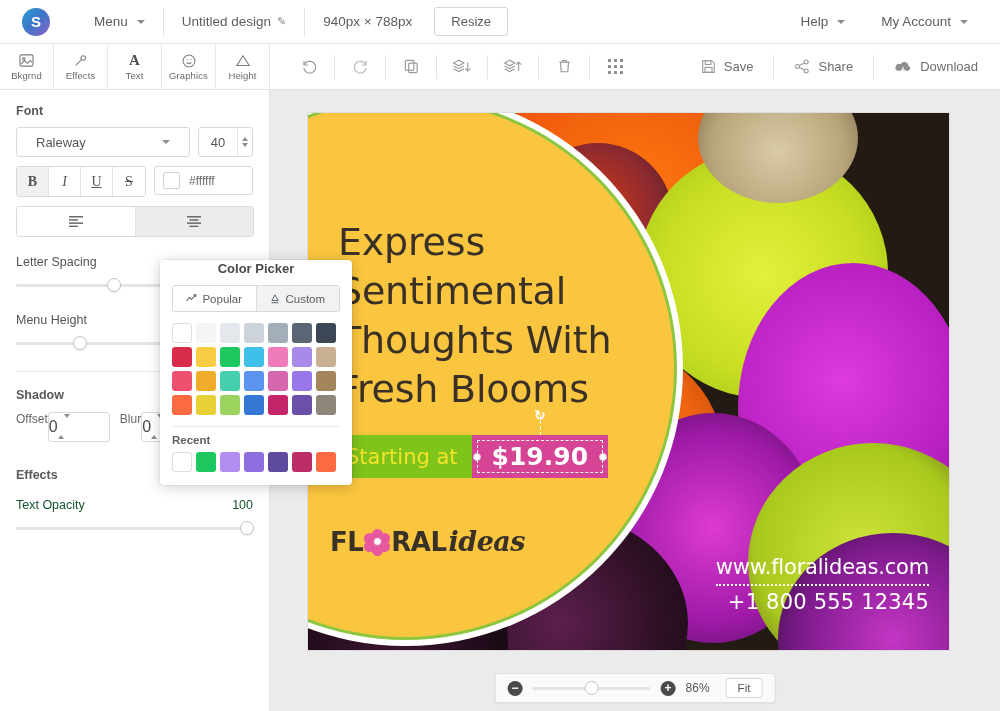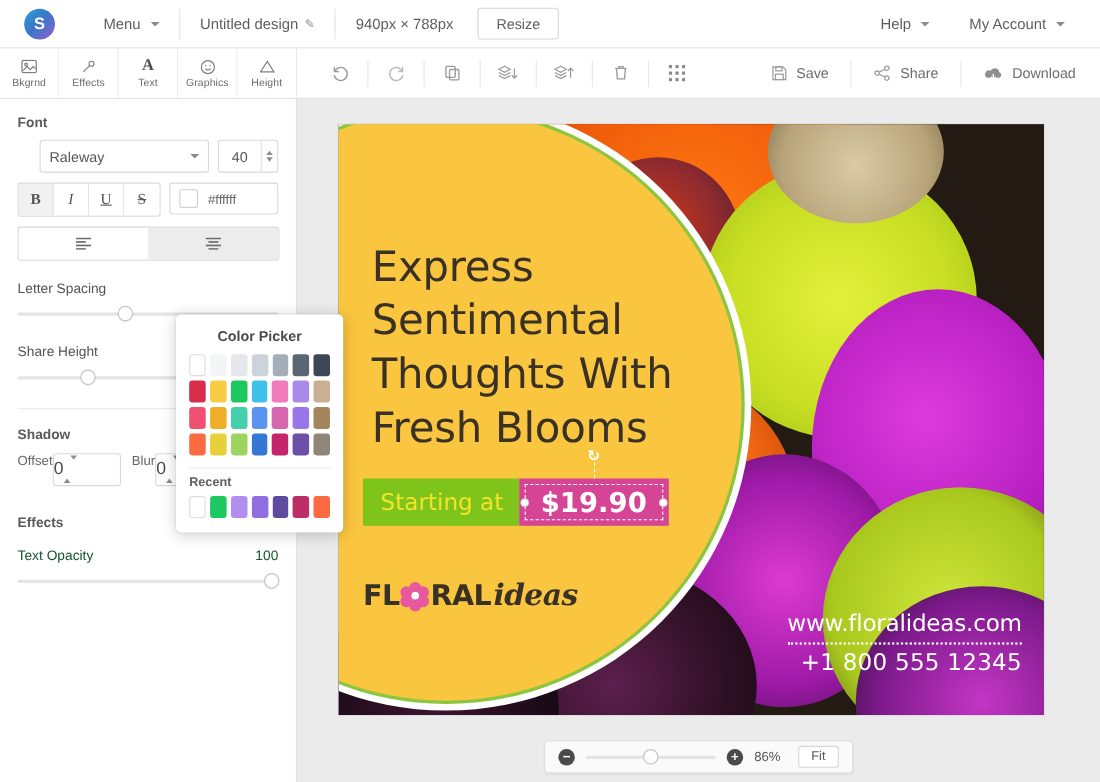--- a/index.html
+++ b/index.html
@@ -73,22 +73,22 @@
 
   
   .sidebar{
     width:270px;height:621px;background:#fff;border-right:1px solid #e3e3e3;
     padding:14px 16px 0 16px;position:relative;flex:none;
   }
   .sb-head{font-size:12.5px;color:#5a5a5a;font-weight:bold;margin-bottom:9px;}
   .row{display:flex;gap:8px;}
   .select{
     flex:1;height:30px;border:1px solid #d9d9d9;border-radius:3px;background:#fff;
-    display:flex;align-items:center;padding:0 8px;font-size:13px;color:#565656;
-    justify-content:space-between;cursor:pointer;margin-left:20px;
+    display:flex;align-items:center;padding:0 19px;font-size:13px;color:#565656;
+    justify-content:space-between;cursor:pointer;
   }
   .stepper{
     width:55px;height:30px;border:1px solid #d9d9d9;border-radius:3px;background:#fff;
     display:flex;align-items:center;cursor:pointer;
   }
   .stepper .sv{flex:1;text-align:center;font-size:13px;color:#565656;}
   .stepper .sa{
     width:15px;border-left:1px solid #e2e2e2;height:100%;
     display:flex;flex-direction:column;justify-content:center;align-items:center;gap:2px;
   }
@@ -138,24 +138,24 @@
   .shadow-color{
     width:103px;height:30px;border:1px solid #d9d9d9;border-radius:3px;background:#fff;
     display:flex;align-items:center;padding:0 7px;gap:8px;cursor:pointer;
   }
   .sw-dark{width:18px;height:18px;border-radius:2px;flex:none;}
   .opacity-row{display:flex;justify-content:space-between;align-items:baseline;margin-top:16px;}
   .opacity-row .lv{font-size:12.5px;color:#14532d;}
 
   
   .picker{
-    position:absolute;left:160px;top:196px;width:152px;
+    position:absolute;left:160px;top:170px;width:192px;
     background:#fff;border-radius:4px;
     box-shadow:0 2px 14px rgba(0,0,0,.20), 0 0 0 1px rgba(0,0,0,.04);
-    padding:12px 12px 13px 12px;z-index:40;
+    padding:1px 12px 13px 12px;z-index:40;
   }
   .picker-title{text-align:center;font-size:13px;font-weight:bold;color:#4a4a4a;margin-bottom:9px;}
   .seg{display:flex;border:1px solid #d9d9d9;border-radius:3px;overflow:hidden;margin-bottom:11px;}
   .seg-btn{
     flex:1;height:25px;display:flex;align-items:center;justify-content:center;gap:5px;
     font-size:11.5px;color:#5d5d5d;background:#f2f2f2;cursor:pointer;
   }
   .seg-btn.active{background:#fff;}
   .seg-btn + .seg-btn{border-left:1px solid #dcdcdc;}
   .sw-grid{display:flex;flex-direction:column;gap:4px;}
@@ -491,21 +491,21 @@
         </svg>
       </div>
     </div>
 
     <div class="sl-label">Letter Spacing</div>
     <div class="slider">
       <div class="track"></div>
       <div class="knob" style="left:91px;"></div>
     </div>
 
-    <div class="sl-label">Share Height</div>
+    <div class="sl-label">Menu Height</div>
     <div class="slider">
       <div class="track"></div>
       <div class="knob" style="left:57px;"></div>
     </div>
 
     <div class="divider"></div>
 
     <div class="sb-head" style="margin-top:16px;margin-bottom:0;">Shadow</div>
 
     <div class="shadow-row">
@@ -541,20 +541,40 @@
       <span class="lv">Text Opacity</span>
       <span class="lv">100</span>
     </div>
     <div class="slider">
       <div class="track"></div>
       <div class="knob" style="left:224px;"></div>
     </div>
 
     <div class="picker">
       <div class="picker-title">Color Picker</div>
+      <div class="seg">
+        <div class="seg-btn active">
+          <span style="display:flex;color:#5a6673;">
+            <svg width="11" height="9" viewBox="0 0 12 10" fill="none" stroke="currentColor" stroke-width="1.2">
+              <path d="M.6 7.6L3.6 3.9l2.4 2 4.6-4.8"></path>
+                <path d="M8.2 1h2.6v2.6"></path>
+            </svg>
+          </span>
+          <span>Popular</span>
+        </div>
+        <div class="seg-btn">
+          <span style="display:flex;color:#5a6673;">
+            <svg width="10" height="10" viewBox="0 0 11 11" fill="none" stroke="currentColor" stroke-width="1.1">
+              <path d="M5.5 1L9 7.2H2z"></path>
+                <path d="M1.6 9.6h7.8"></path>
+            </svg>
+          </span>
+          <span>Custom</span>
+        </div>
+      </div>
 
       <div class="sw-grid">
         <div class="sw-row">
           <span class="sw-cell outl" style="background:#ffffff;"></span>
           <span class="sw-cell" style="background:#f3f5f7;"></span>
           <span class="sw-cell" style="background:#e4e8ec;"></span>
           <span class="sw-cell" style="background:#ccd3da;"></span>
           <span class="sw-cell" style="background:#a3aeb9;"></span>
           <span class="sw-cell" style="background:#5a6673;"></span>
           <span class="sw-cell" style="background:#3c4654;"></span>

